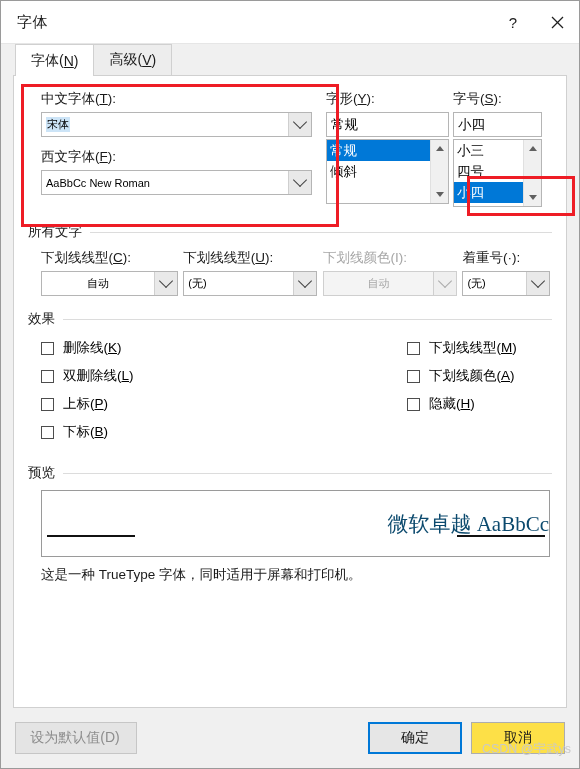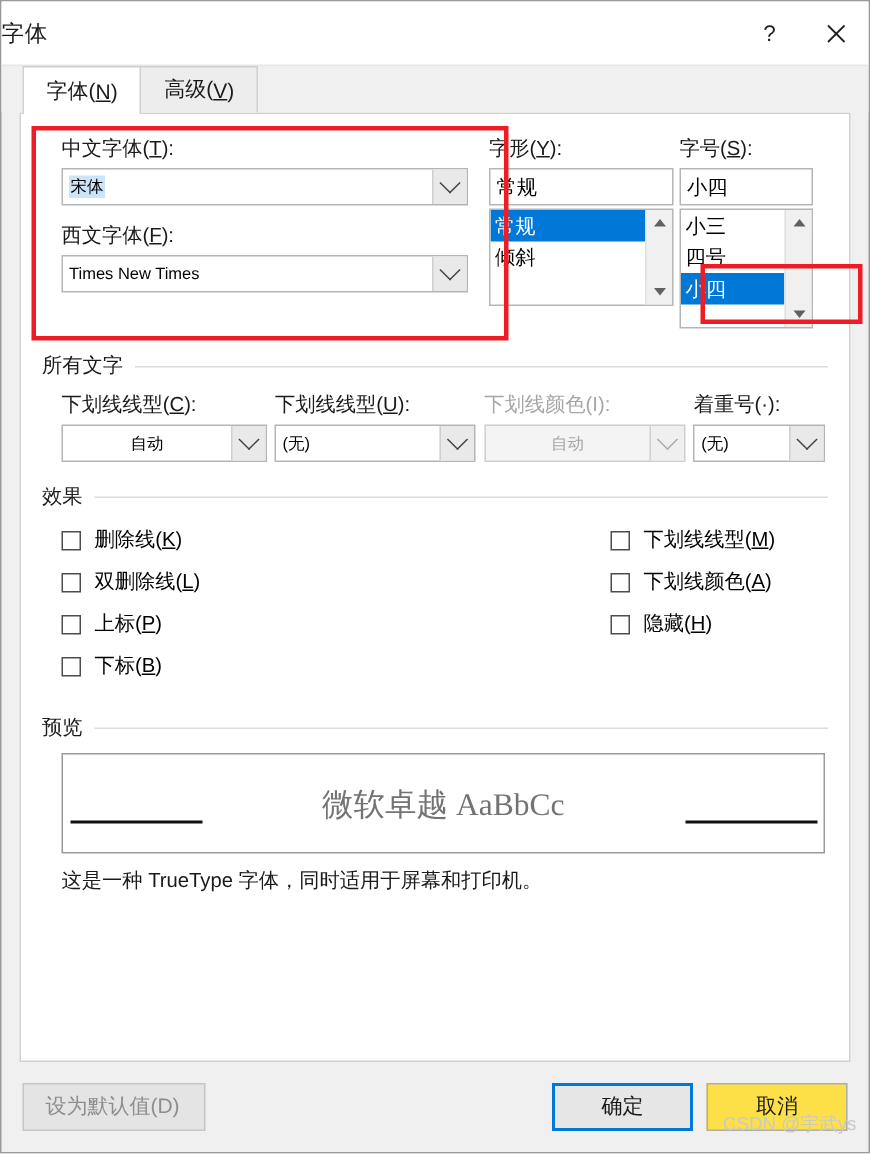--- a/index.html
+++ b/index.html
@@ -28,20 +28,21 @@
   
   .titlebar {
     height: 42px;
     background: #ffffff;
     display: flex;
     align-items: center;
     flex: 0 0 auto;
     border-bottom: 1px solid #e6e6e6;
   }
   .title-text {
+    margin-left: 16px;
     font-size: 15px;
     color: #1a1a1a;
     letter-spacing: .5px;
   }
   .titlebar-spacer { flex: 1 1 auto; }
   .tb-btn {
     width: 44px;
     height: 42px;
     display: flex;
     align-items: center;
@@ -256,24 +257,24 @@
     height: 65px;
     background: #fff;
     position: relative;
     margin-top: 8px;
   }
   .preview-sample {
     position: absolute;
     left: 0; right: 0;
     top: 50%;
     transform: translateY(-50%);
-    text-align: center;
+    text-align: right;
     font-family: "Liberation Serif", "DejaVu Serif", serif;
     font-size: 21px;
-    color: #737373;
+    color: #0c4a6e;
     white-space: nowrap;
   }
   .preview-rule {
     position: absolute;
     top: 44px;
     height: 2px;
     background: #111;
   }
   .preview-rule.left { left: 5px; width: 88px; }
   .preview-rule.right { right: 4px; width: 88px; }
@@ -386,21 +387,21 @@
           <div class="arrow">
               <i class="chev"></i>
             </div>
         </div>
 
         <div class="lbl" style="margin-top:11px;">
           <span>西文字体(</span><u>F</u><span>):</span>
         </div>
         <div class="combo" style="margin-top:4px; width:271px;">
           <div class="val">
-              <span>Times New Times</span>
+              <span>AaBbCc New Roman</span>
             </div>
           <div class="arrow">
               <i class="chev"></i>
             </div>
         </div>
       </div>
 
       <div style="width:127px;">
         <div class="lbl">
           <span>字形(</span><u>Y</u><span>):</span>
@@ -424,21 +425,21 @@
         </div>
       </div>
 
       <div style="width:95px;">
         <div class="lbl">
           <span>字号(</span><u>S</u><span>):</span>
         </div>
         <div class="textbox" style="margin-top:4px; width:89px;">
           <span>小四</span>
         </div>
-        <div class="listbox" style="margin-top:2px; width:89px; height:80px;">
+        <div class="listbox" style="margin-top:2px; width:89px; height:68px;">
           <div class="items">
             <div class="item">小三</div>
             <div class="item">四号</div>
             <div class="item selected">小四</div>
           </div>
           <div class="vscroll">
             <div class="sbtn">
                 <i class="sarrow up"></i>
               </div>
             <div class="sbtn">

